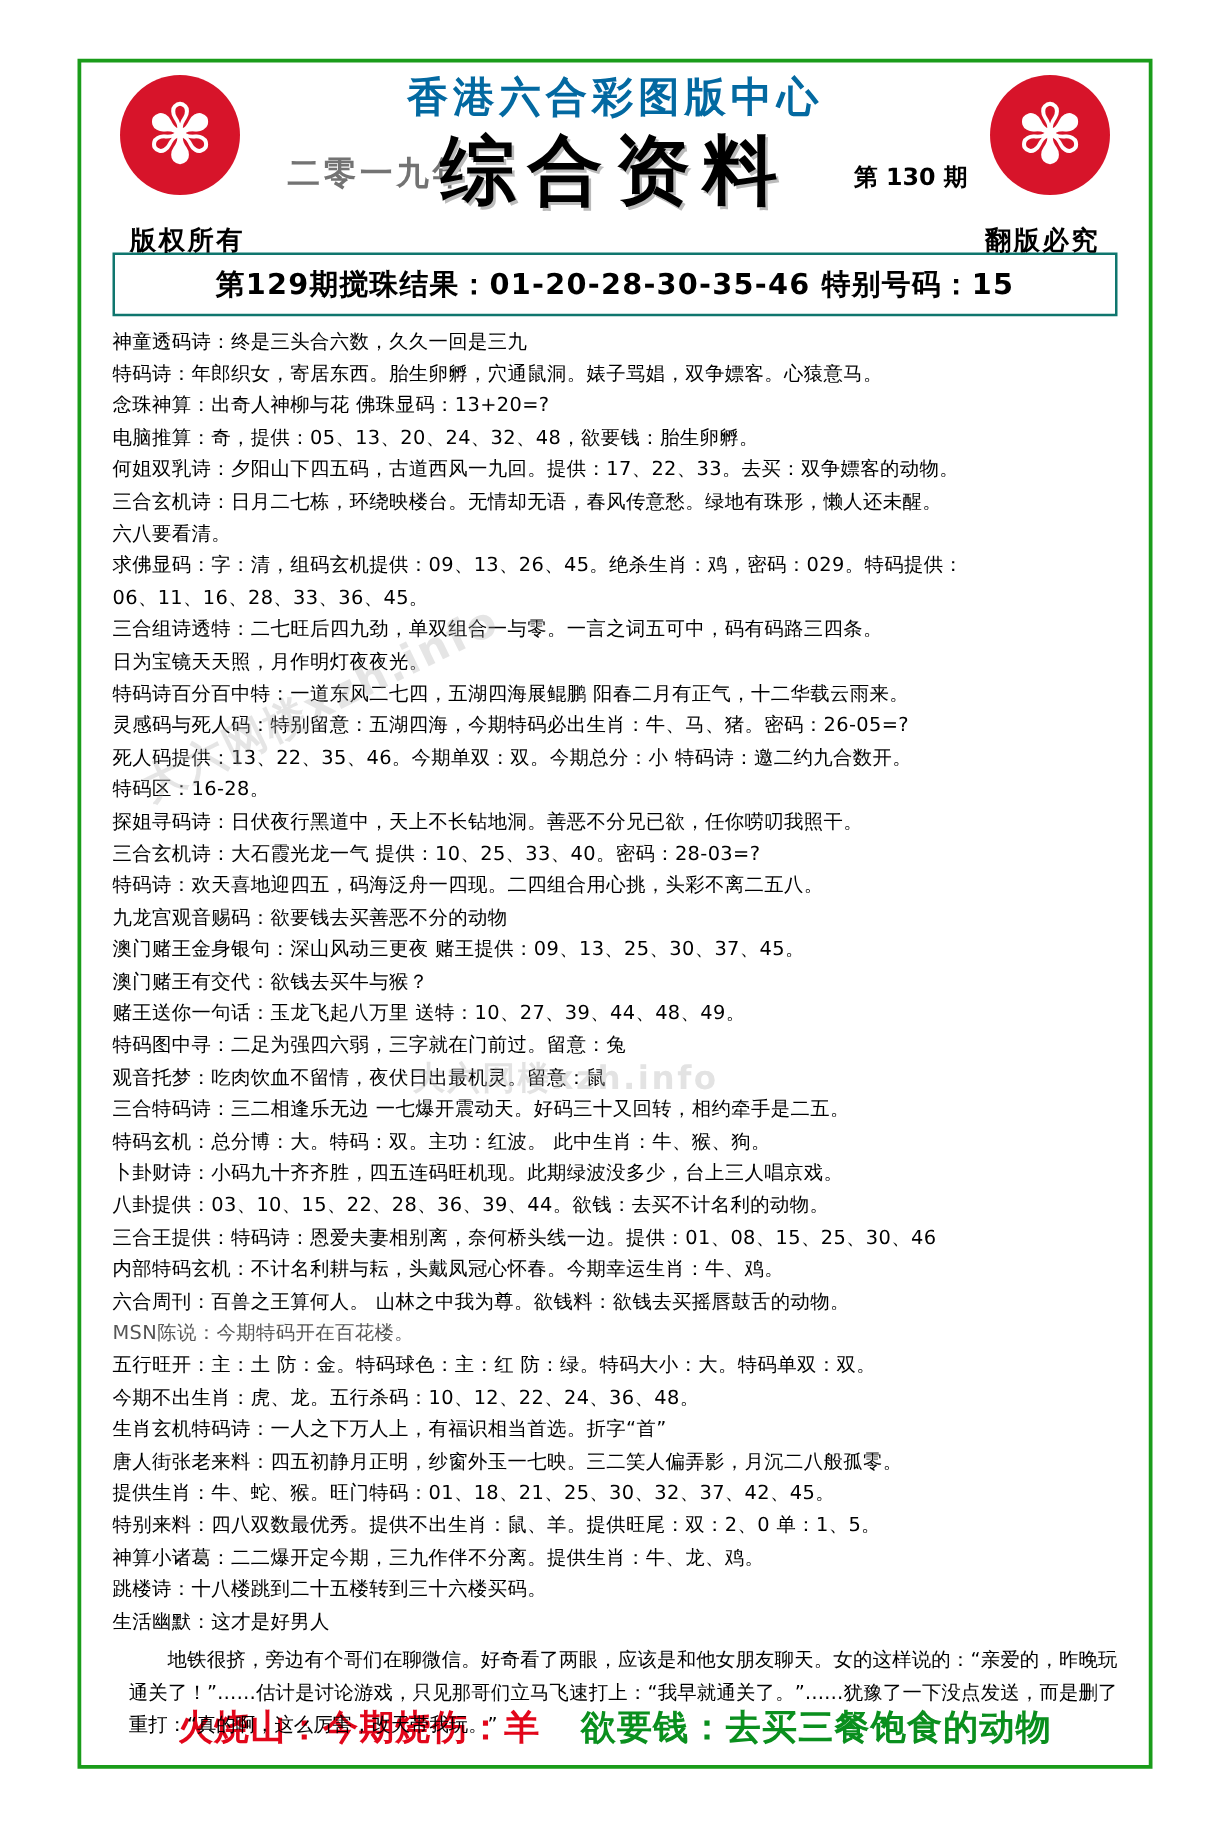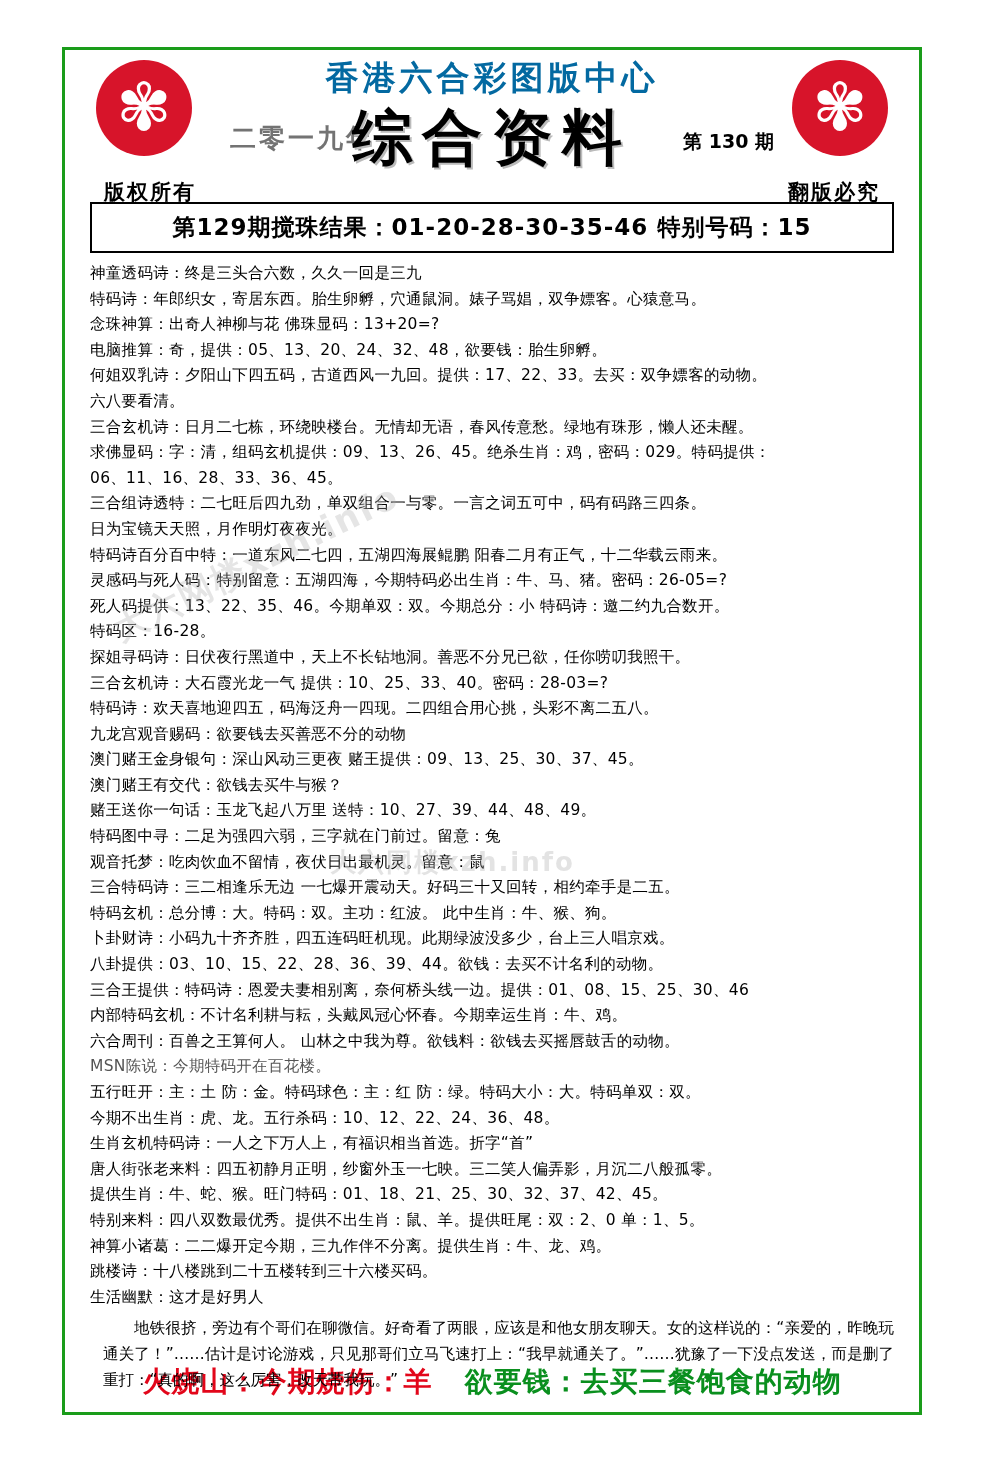--- a/index.html
+++ b/index.html
@@ -80,21 +80,21 @@
     text-shadow:2px 2px 0 #bbb;
     white-space:nowrap;
   }
   .issue{
     position:absolute;right:120px;top:30px;
     font-size:19px;font-weight:bold;color:#000;
     white-space:nowrap;
   }
   
   .resultbar{
-    border:2px solid #000000;
+    border:2px solid #0f766e;
     margin:4px 0 8px 0;
     padding:8px 10px;
     font-size:23px;font-weight:bold;
     color:#000;
     text-align:center;
     letter-spacing:1px;
     white-space:nowrap;
   }
   
   .lines{
@@ -177,22 +177,22 @@
     </div>
 
     <div class="resultbar">第129期搅珠结果：01-20-28-30-35-46 特别号码：15</div>
 
     <div class="lines">
         <p>神童透码诗：终是三头合六数，久久一回是三九</p>
         <p>特码诗：年郎织女，寄居东西。胎生卵孵，穴通鼠洞。婊子骂娼，双争嫖客。心猿意马。</p>
         <p>念珠神算：出奇人神柳与花 佛珠显码：13+20=?</p>
         <p>电脑推算：奇，提供：05、13、20、24、32、48，欲要钱：胎生卵孵。</p>
         <p>何姐双乳诗：夕阳山下四五码，古道西风一九回。提供：17、22、33。去买：双争嫖客的动物。</p>
+        <p>三合玄机诗：日月二七栋，环绕映楼台。无情却无语，春风传意愁。绿地有珠形，懒人还未醒。</p>
         <p>六八要看清。</p>
-        <p>三合玄机诗：日月二七栋，环绕映楼台。无情却无语，春风传意愁。绿地有珠形，懒人还未醒。</p>
         <p>求佛显码：字：清，组码玄机提供：09、13、26、45。绝杀生肖：鸡，密码：029。特码提供：</p>
         <p>06、11、16、28、33、36、45。</p>
         <p>三合组诗透特：二七旺后四九劲，单双组合一与零。一言之词五可中，码有码路三四条。</p>
         <p>日为宝镜天天照，月作明灯夜夜光。</p>
         <p>特码诗百分百中特：一道东风二七四，五湖四海展鲲鹏 阳春二月有正气，十二华载云雨来。</p>
         <p>灵感码与死人码：特别留意：五湖四海，今期特码必出生肖：牛、马、猪。密码：26-05=?</p>
         <p>死人码提供：13、22、35、46。今期单双：双。今期总分：小 特码诗：邀二约九合数开。</p>
         <p>特码区：16-28。</p>
         <p>探姐寻码诗：日伏夜行黑道中，天上不长钻地洞。善恶不分兄已欲，任你唠叨我照干。</p>
         <p>三合玄机诗：大石霞光龙一气 提供：10、25、33、40。密码：28-03=?</p>

